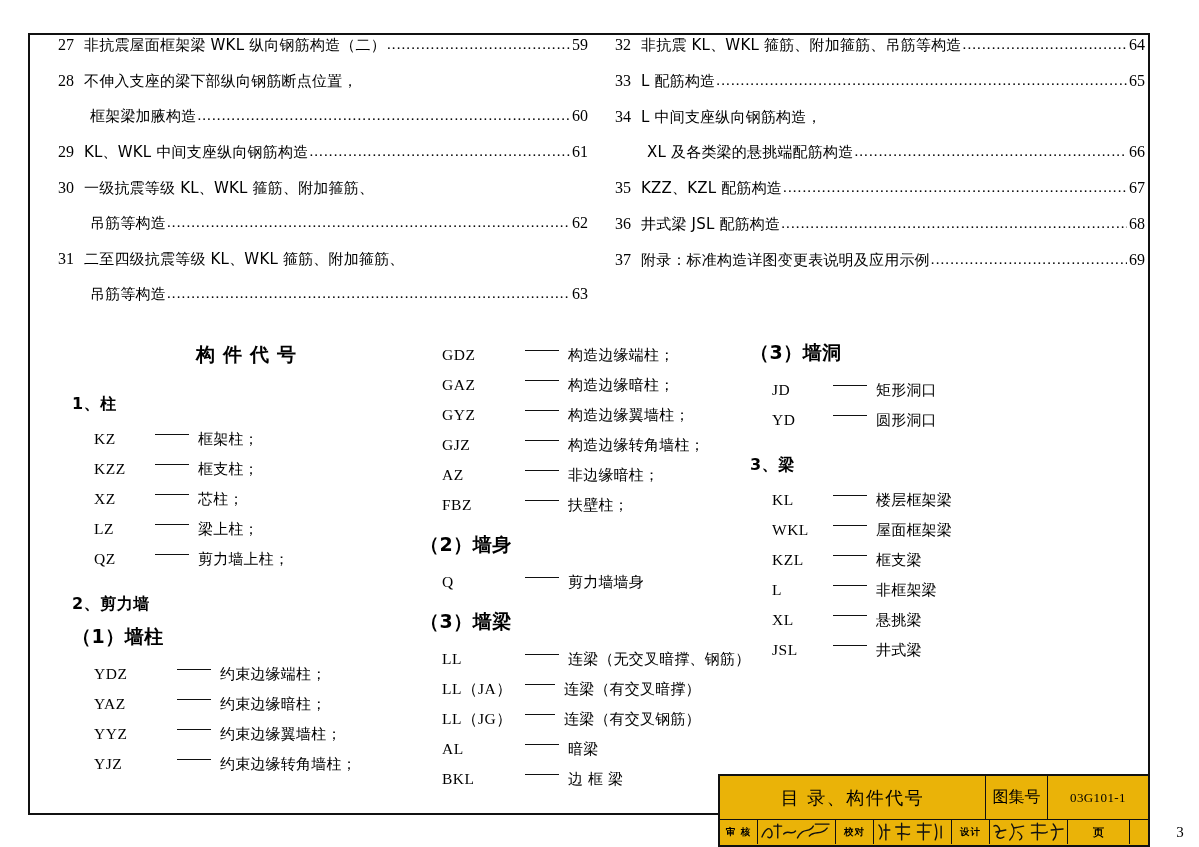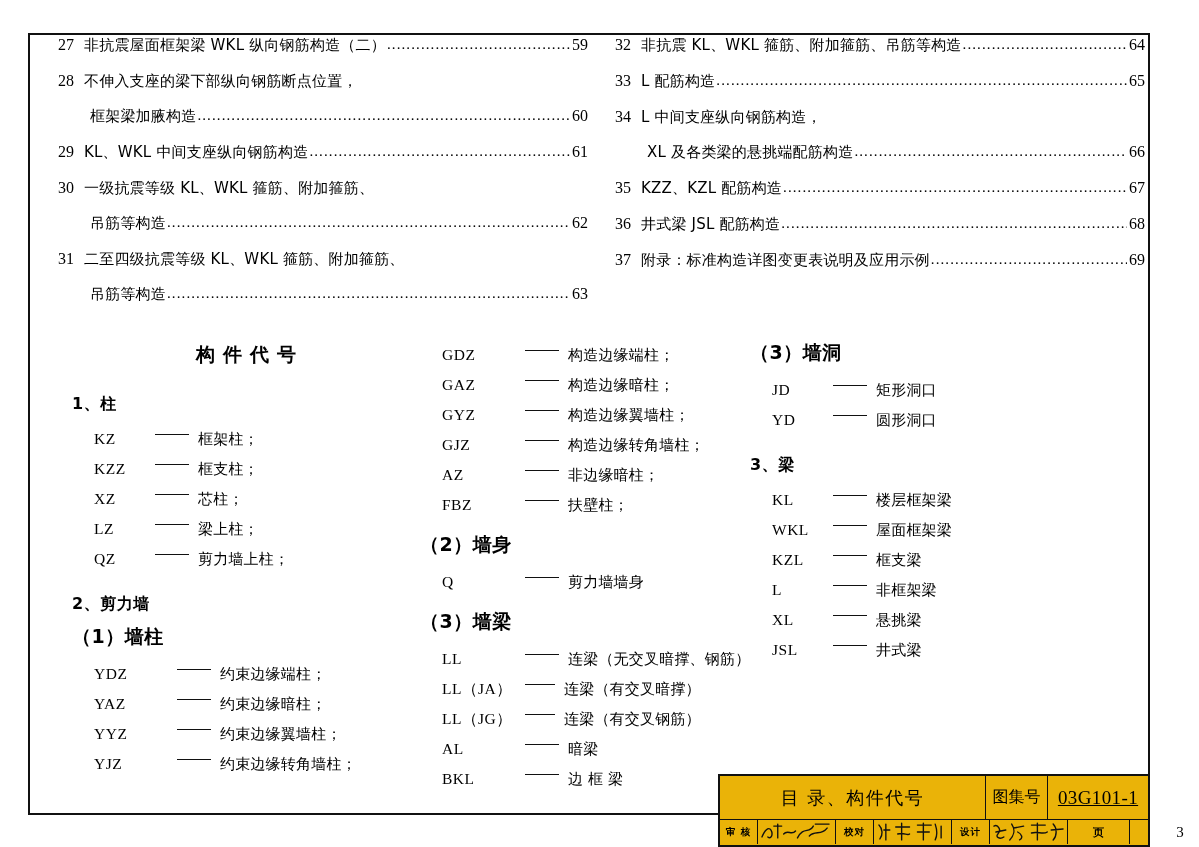--- a/index.html
+++ b/index.html
@@ -205,23 +205,22 @@
     font-size: 16px;
     border-right: 1.6px solid #111;
     box-sizing: border-box;
   }
   #tb-atlas-value {
     flex: 0 0 100px;
     display: flex;
     align-items: center;
     justify-content: center;
     font-family: "Liberation Serif", "DejaVu Serif", serif;
-    font-size: 19px;
+    font-size: 13px;
     letter-spacing: 0.4px;
-    text-decoration: underline;
   }
   #tb-bottom {
     display: flex;
     height: 24px;
     box-sizing: border-box;
   }
   .tb-sig-label {
     flex: 0 0 auto;
     display: flex;
     align-items: center;

